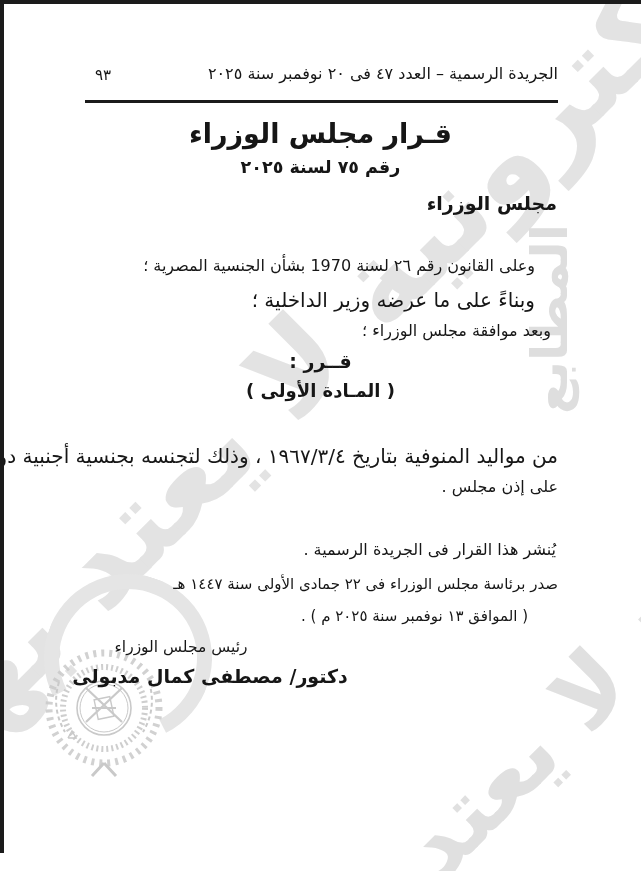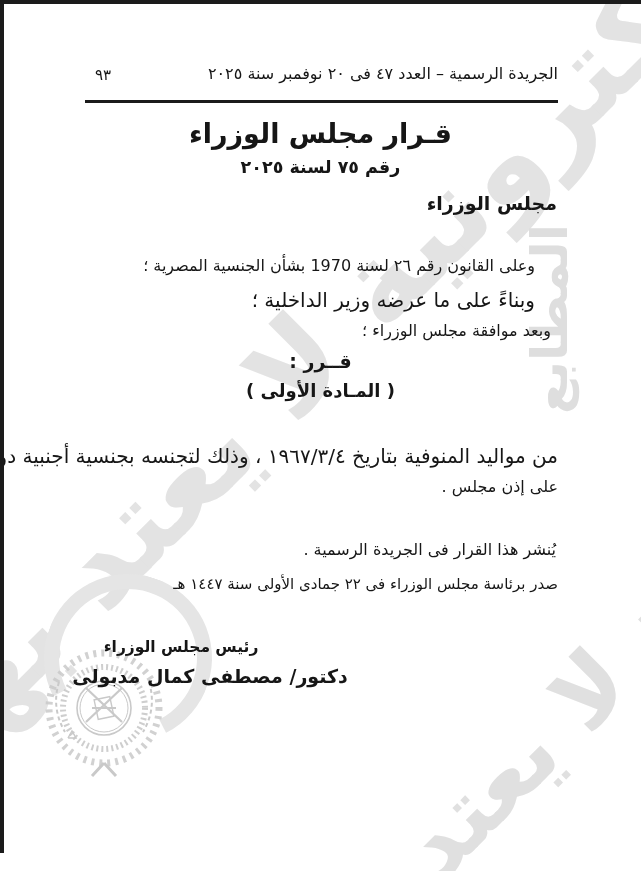--- a/index.html
+++ b/index.html
@@ -53,21 +53,21 @@
   .a1-l1 { top: 411px; right: 96px; font-size: 16px; }
   .a1-l2 { top: 444px; right: 83px; font-size: 20px; }
   .a1-l3 { top: 477px; right: 83px; font-size: 16px; }
 
   .art2-head { top: 507px; font-size: 18px; }
   .a2-l1 { top: 540px; right: 85px; font-size: 16px; }
 
   .iss-1 { top: 575px; right: 83px;  font-size: 15px; }
   .iss-2 { top: 607px; right: 113px; font-size: 15px; }
 
-  .sig-title { top: 638px; left: 81px; width: 200px; text-align: center; font-size: 15.5px; position: absolute; z-index: 2; white-space: nowrap; font-weight: bold; }
+  .sig-title { top: 638px; left: 81px; width: 200px; text-align: center; font-size: 15.5px; position: absolute; z-index: 2; white-space: nowrap; }
   .sig-name  { top: 665px; left: 60px; width: 300px; text-align: center; font-size: 19px; font-weight: bold; position: absolute; z-index: 2; white-space: nowrap; }
 </style>
 </head>
 <body>
 
 <div class="page">
 
   <div class="wm wm-1">صورة إلكترونية لا يعتد بها عند التداول</div>
   <div class="wm wm-2">صورة إلكترونية لا يعتد بها عند التداول</div>
   <div class="wm wm-3">المطابع</div>
@@ -105,17 +105,18 @@
 
   <div class="t center bold decree-word">قــرر :</div>
 
   <div class="t center bold art1-head">( المـادة الأولى )</div>
   <div class="t a1-l2">من مواليد المنوفية بتاريخ ١٩٦٧/٣/٤ ، وذلك لتجنسه بجنسية أجنبية دون الحصول</div>
   <div class="t a1-l3">على إذن مجلس .</div>
 
   <div class="t a2-l1">يُنشر هذا القرار فى الجريدة الرسمية .</div>
 
   <div class="t iss-1">صدر برئاسة مجلس الوزراء فى ٢٢ جمادى الأولى سنة ١٤٤٧ هـ</div>
+  <div class="t iss-2">( الموافق ١٣ نوفمبر سنة ٢٠٢٥ م ) .</div>
 
   <div class="sig-title">رئيس مجلس الوزراء</div>
   <div class="sig-name">دكتور/ مصطفى كمال مدبولى</div>
 
 </div>
 
 </body></html>

